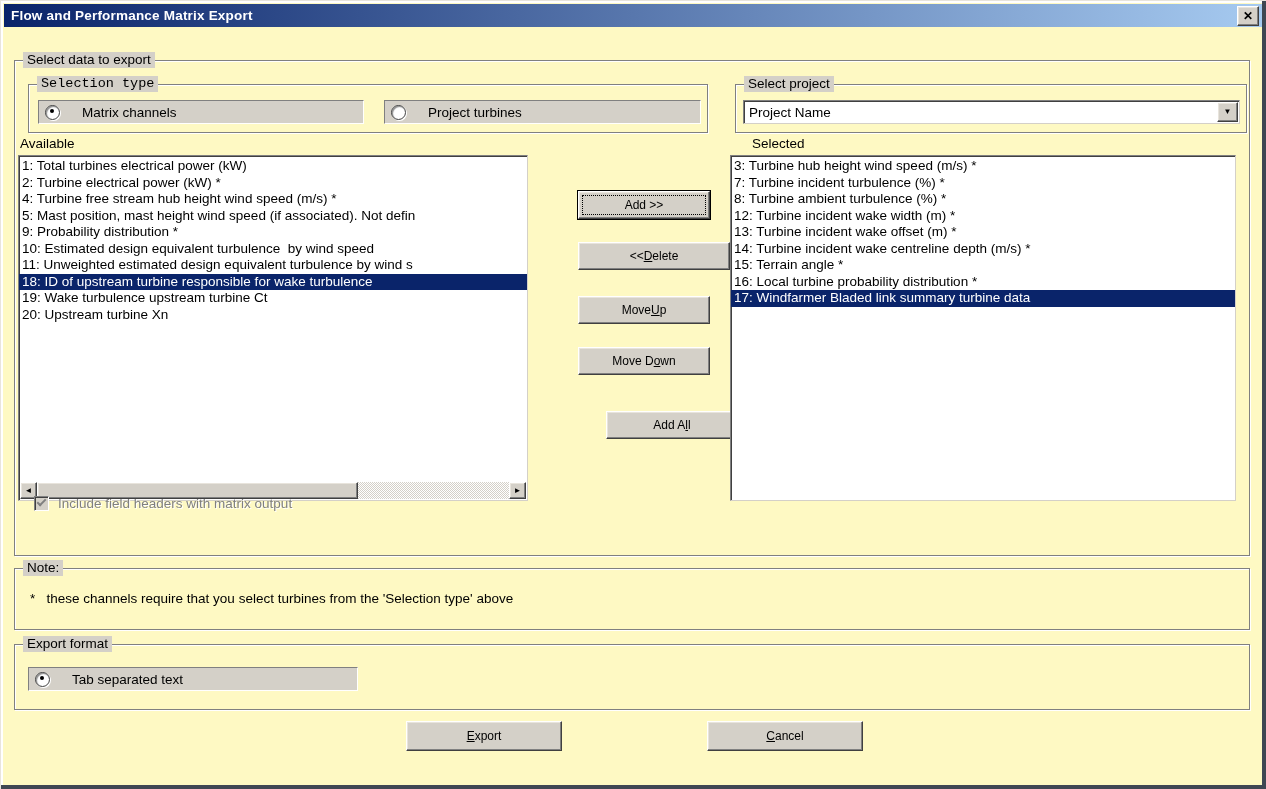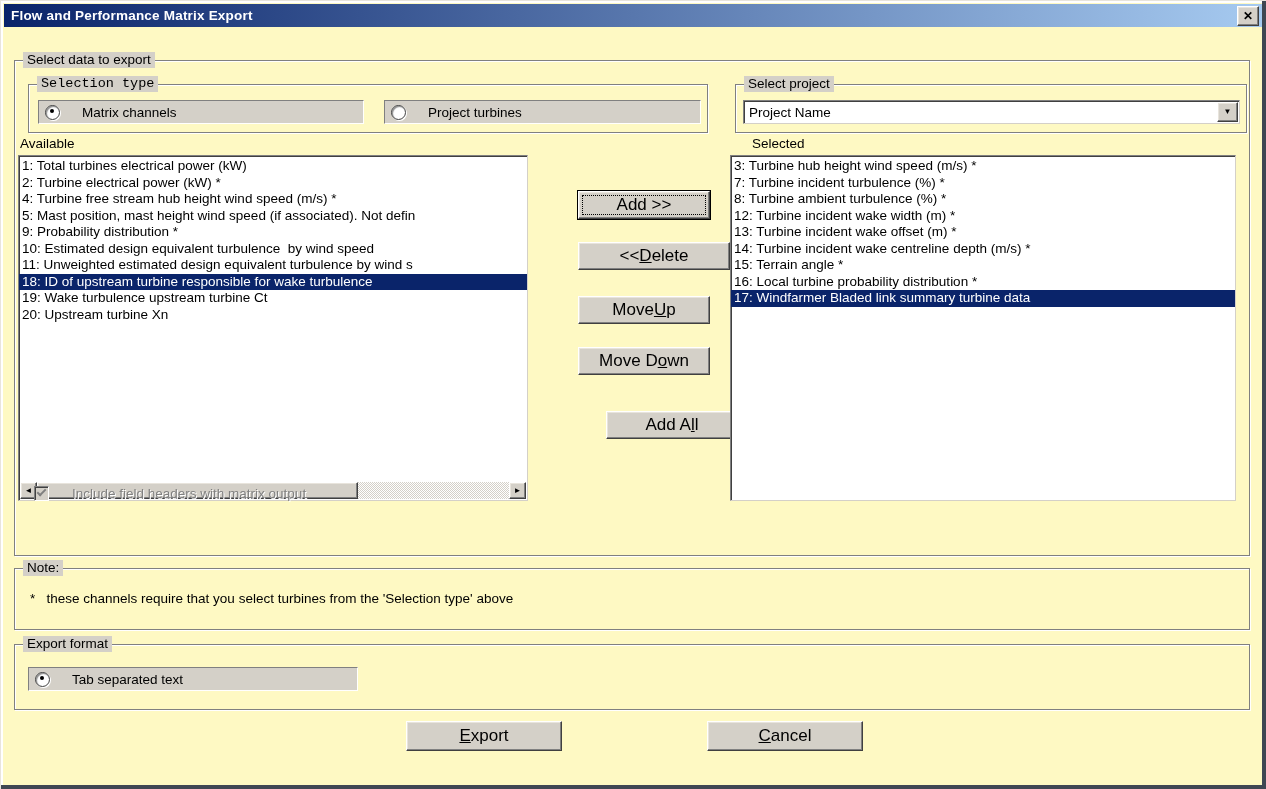--- a/index.html
+++ b/index.html
@@ -107,21 +107,21 @@
     border:1px solid; border-color:#ffffff #404040 #404040 #ffffff;
     box-shadow: inset -1px -1px 0 #808080, inset 1px 1px 0 #e8e4dc;
     display:flex; align-items:center; justify-content:center; font-size:8px; line-height:1;
   }
   
   .btn {
     position:absolute; background:#d4d0c8; box-sizing:border-box;
     border:1px solid; border-color:#ffffff #404040 #404040 #ffffff;
     box-shadow: inset -1px -1px 0 #808080, inset 1px 1px 0 #e8e4dc;
     display:flex; align-items:center; justify-content:center;
-    font-size:17px; cursor:default;
+    font-size:12px; cursor:default;
   }
   .btn.default { box-shadow: 0 0 0 1px #000000, inset -1px -1px 0 #808080, inset 1px 1px 0 #e8e4dc; }
   .btn.default::after { content:''; position:absolute; inset:3px; border:1px dotted #000; }
   .btn u { text-decoration:underline; }
   .label { position:absolute; white-space:nowrap; }
   .note-text { position:absolute; white-space:pre; }
 </style>
 </head>
 <body>
 
@@ -201,21 +201,21 @@
         <div class="list-item">8: Turbine ambient turbulence (%) *</div>
         <div class="list-item">12: Turbine incident wake width (m) *</div>
         <div class="list-item">13: Turbine incident wake offset (m) *</div>
         <div class="list-item">14: Turbine incident wake centreline depth (m/s) *</div>
         <div class="list-item">15: Terrain angle *</div>
         <div class="list-item">16: Local turbine probability distribution *</div>
         <div class="list-item selected">17: Windfarmer Bladed link summary turbine data</div>
       </div>
   </div>
 
-  <div style="position:absolute; left:34px; top:486px; display:flex; align-items:center; gap:23px;">
+  <div style="position:absolute; left:34px; top:496px; display:flex; align-items:center; gap:9px;">
     <span class="checkbox on"></span>
     <span class="disabled-text">Include field headers with matrix output</span>
   </div>
 
   <div class="group" style="left:14px; top:568px; width:1236px; height:62px;">
     <span class="group-label">Note:</span>
   </div>
   <span class="note-text" style="left:30px; top:591px;">*   these channels require that you select turbines from the 'Selection type' above</span>
 
   <div class="group" style="left:14px; top:644px; width:1236px; height:66px;">

